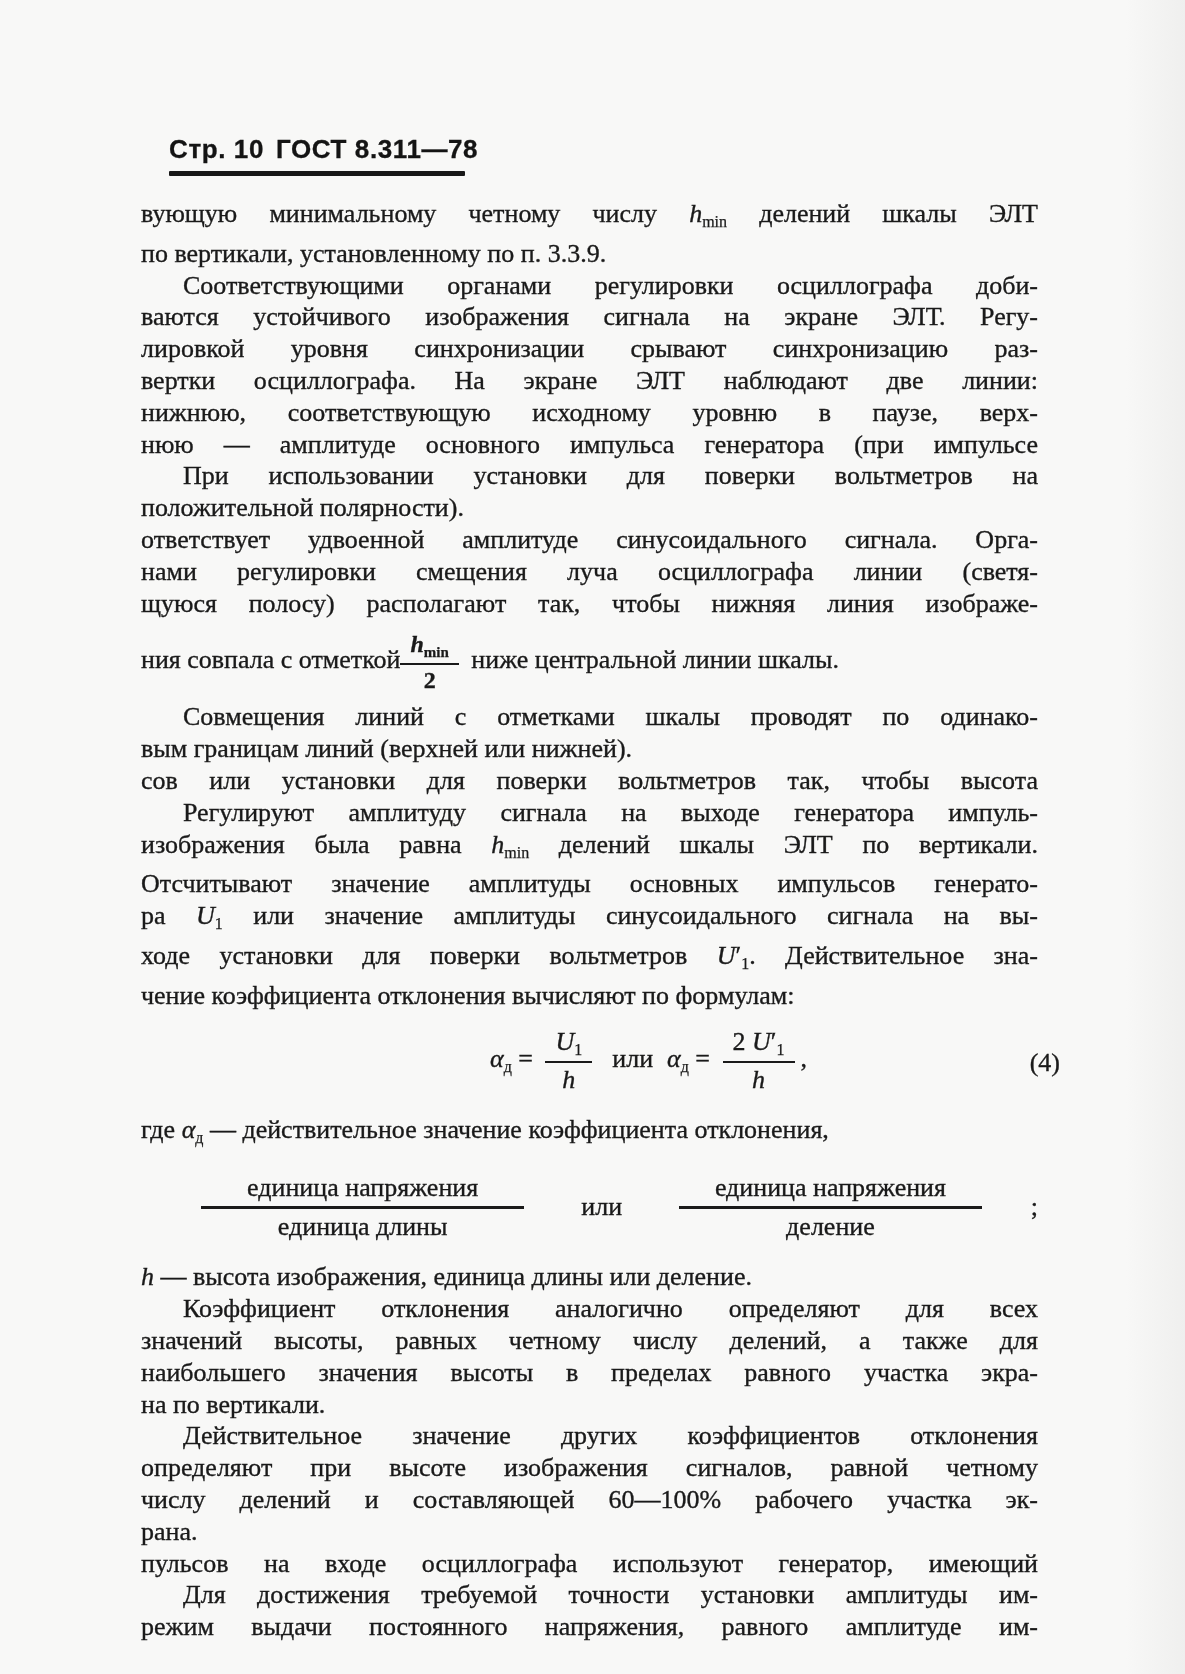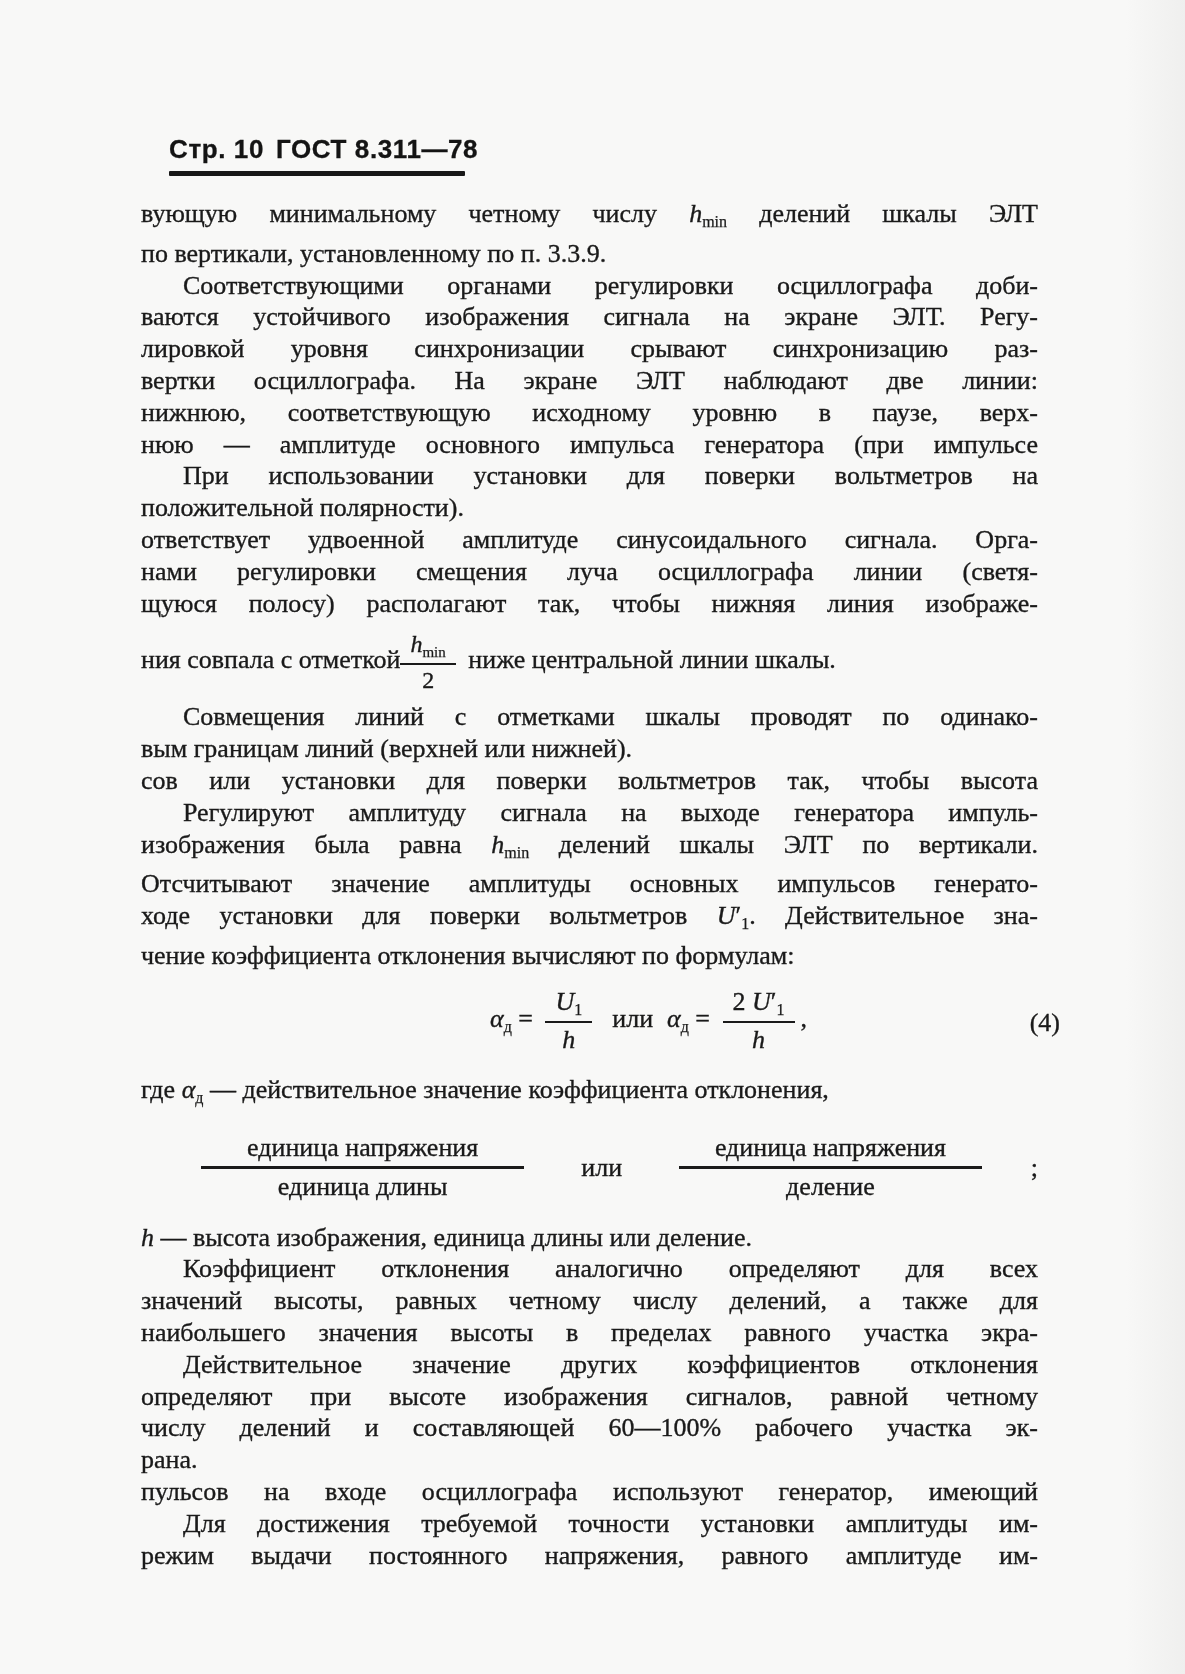--- a/index.html
+++ b/index.html
@@ -35,21 +35,21 @@
   .sb{font-size:16px;vertical-align:-5px;-webkit-text-stroke:0.25px #1a1a1a;}
   
   .frac{
     display:inline-flex;flex-direction:column;align-items:center;
     vertical-align:middle;line-height:1.12;text-align:center;text-align-last:center;
   }
   .frac .bar{align-self:stretch;height:2.6px;background:#1a1a1a;margin:2px 0;}
   .frac .num,.frac .den{padding:0 10px;white-space:nowrap;}
   
   .fracline{line-height:82px;white-space:nowrap;}
-  .fracline .frac{font-size:24px;margin-right:6px;}
+  .fracline .frac{font-size:24px;margin-right:6px;font-weight:bold;}
   .fracline .frac .num .sb{font-size:15px;}
   
   .eqrow{position:relative;line-height:94px;text-align:center;text-align-last:center;padding-left:118px;white-space:nowrap;}
   .eqrow .frac{font-size:26px;margin:0 6px;}
   .eqrow .mid{margin:0 14px;}
   .eqtag{position:absolute;right:-22px;top:50%;transform:translateY(-50%);line-height:normal;}
   
   .defrow{display:flex;align-items:center;height:108px;padding-left:60px;gap:47px;}
   .defrow .frac{line-height:1.25;}
   .defrow .frac.f1{width:376px;}
@@ -85,20 +85,21 @@
           <span class="num"><span class="it">h</span><span class="sb">min</span></span>
           <span class="bar"></span>
           <span class="den"><span class="">2</span></span>
         </span><span class=""> ниже центральной линии шкалы.</span></div>
       <div class="line j ind"><span class="">Совмещения линий с отметками шкалы проводят по одинако-</span></div>
       <div class="line"><span class="">вым границам линий (верхней или нижней).</span></div>
       <div class="line j"><span class="">сов или установки для поверки вольтметров так, чтобы высота</span></div>
       <div class="line j ind"><span class="">Регулируют амплитуду сигнала на выходе генератора импуль-</span></div>
       <div class="line j"><span class="">изображения была равна </span><span class="it">h</span><span class="sb">min</span><span class=""> делений шкалы ЭЛТ по вертикали.</span></div>
       <div class="line j"><span class="">Отсчитывают значение амплитуды основных импульсов генерато-</span></div>
+      <div class="line j"><span class="">ра </span><span class="it">U</span><span class="sb">1</span><span class=""> или значение амплитуды синусоидального сигнала на вы-</span></div>
       <div class="line j"><span class="">ходе установки для поверки вольтметров </span><span class="it">U</span><span class="">′</span><span class="sb">1</span><span class="">. Действительное зна-</span></div>
       <div class="line"><span class="">чение коэффициента отклонения вычисляют по формулам:</span></div>
       <div class="eqrow"><span class="it">α</span><span class="sb">д</span><span class=""> = </span><span class="frac">
           <span class="num"><span class="it">U</span><span class="sb">1</span></span>
           <span class="bar"></span>
           <span class="den"><span class="it">h</span></span>
         </span><span class="mid">или</span><span class="it">α</span><span class="sb">д</span><span class=""> = </span><span class="frac">
           <span class="num"><span class="">2 </span><span class="it">U</span><span class="">′</span><span class="sb">1</span></span>
           <span class="bar"></span>
           <span class="den"><span class="it">h</span></span>
@@ -115,20 +116,21 @@
           <span class="num"><span class="">единица напряжения</span></span>
           <span class="bar"></span>
           <span class="den"><span class="">деление</span></span>
         </span>
         <span class="tail">;</span>
       </div>
       <div class="line"><span class="it">h</span><span class=""> — высота изображения, единица длины или деление.</span></div>
       <div class="line j ind"><span class="">Коэффициент отклонения аналогично определяют для всех</span></div>
       <div class="line j"><span class="">значений высоты, равных четному числу делений, а также для</span></div>
       <div class="line j"><span class="">наибольшего значения высоты в пределах равного участка экра-</span></div>
+      <div class="line"><span class="">на по вертикали.</span></div>
       <div class="line j ind"><span class="">Действительное значение других коэффициентов отклонения</span></div>
       <div class="line j"><span class="">определяют при высоте изображения сигналов, равной четному</span></div>
       <div class="line j"><span class="">числу делений и составляющей 60—100% рабочего участка эк-</span></div>
       <div class="line"><span class="">рана.</span></div>
       <div class="line j"><span class="">пульсов на входе осциллографа используют генератор, имеющий</span></div>
       <div class="line j ind"><span class="">Для достижения требуемой точности установки амплитуды им-</span></div>
       <div class="line j"><span class="">режим выдачи постоянного напряжения, равного амплитуде им-</span></div>
     </div>
 </div>
 

